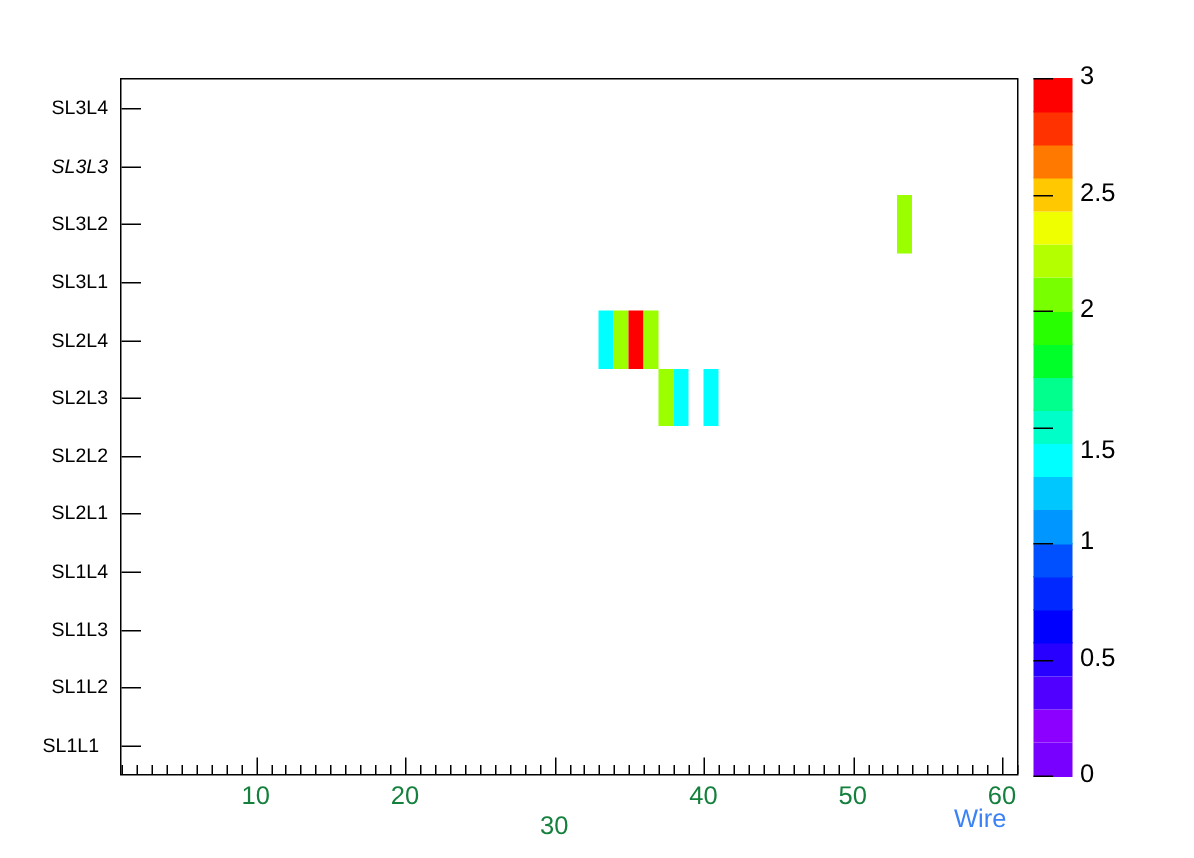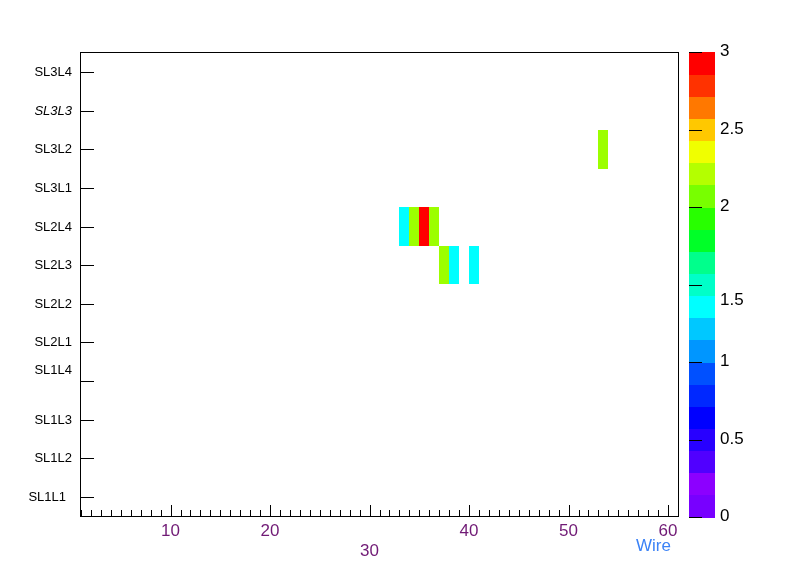--- a/index.html
+++ b/index.html
@@ -18,21 +18,21 @@
 
   .plotarea{position:absolute;left:81px;top:53px;width:597px;height:463px;overflow:hidden;}
 
   .cell{position:absolute;}
 
   
   .tick{position:absolute;background:#000;}
   .xtick{width:1px;}
   .ytick{height:1px;}
 
-  .xlab{position:absolute;font-size:17px;text-align:center;color:#701a75;}
+  .xlab{position:absolute;font-size:17px;text-align:center;color:#15803d;}
   .ylab{position:absolute;font-size:13px;text-align:right;color:#000;white-space:nowrap;}
 
   .axis-title-x{position:absolute;font-size:17px;color:#3b82f6;}
 
   
   .palette{position:absolute;left:689px;top:52px;width:26px;height:465px;}
   .pband{position:absolute;left:0;width:26px;}
   .ptick{position:absolute;background:#000;height:1px;width:13px;left:689px;}
   .plab{position:absolute;font-size:17px;color:#000;left:720px;}
 </style>
@@ -137,21 +137,21 @@
       <div class="tick ytick" style="left: 81px; top: 227px; width: 13px;"></div>
       <div class="tick ytick" style="left: 81px; top: 188px; width: 13px;"></div>
       <div class="tick ytick" style="left: 81px; top: 149px; width: 13px;"></div>
       <div class="tick ytick" style="left: 81px; top: 111px; width: 13px;"></div>
       <div class="tick ytick" style="left: 81px; top: 72px; width: 13px;"></div>
     </div>
   <div id="ylabels">
       <div class="ylab" style="left: 8px; top: 488.708px; width: 58px;">SL1L1</div>
       <div class="ylab" style="left: 14px; top: 450.125px; width: 58px;">SL1L2</div>
       <div class="ylab" style="left: 14px; top: 411.542px; width: 58px;">SL1L3</div>
-      <div class="ylab" style="left: 14px; top: 362px; width: 58px;">SL1L4</div>
+      <div class="ylab" style="left: 14px; top: 373px; width: 58px;">SL1L4</div>
       <div class="ylab" style="left: 14px; top: 334.375px; width: 58px;">SL2L1</div>
       <div class="ylab" style="left: 14px; top: 295.792px; width: 58px;">SL2L2</div>
       <div class="ylab" style="left: 14px; top: 257.208px; width: 58px;">SL2L3</div>
       <div class="ylab" style="left: 14px; top: 218.625px; width: 58px;">SL2L4</div>
       <div class="ylab" style="left: 14px; top: 180.042px; width: 58px;">SL3L1</div>
       <div class="ylab" style="left: 14px; top: 141.458px; width: 58px;">SL3L2</div>
       <div class="ylab" style="left: 14px; top: 102.875px; width: 58px; font-style: italic;">SL3L3</div>
       <div class="ylab" style="left: 14px; top: 64.2917px; width: 58px;">SL3L4</div>
     </div>
 

